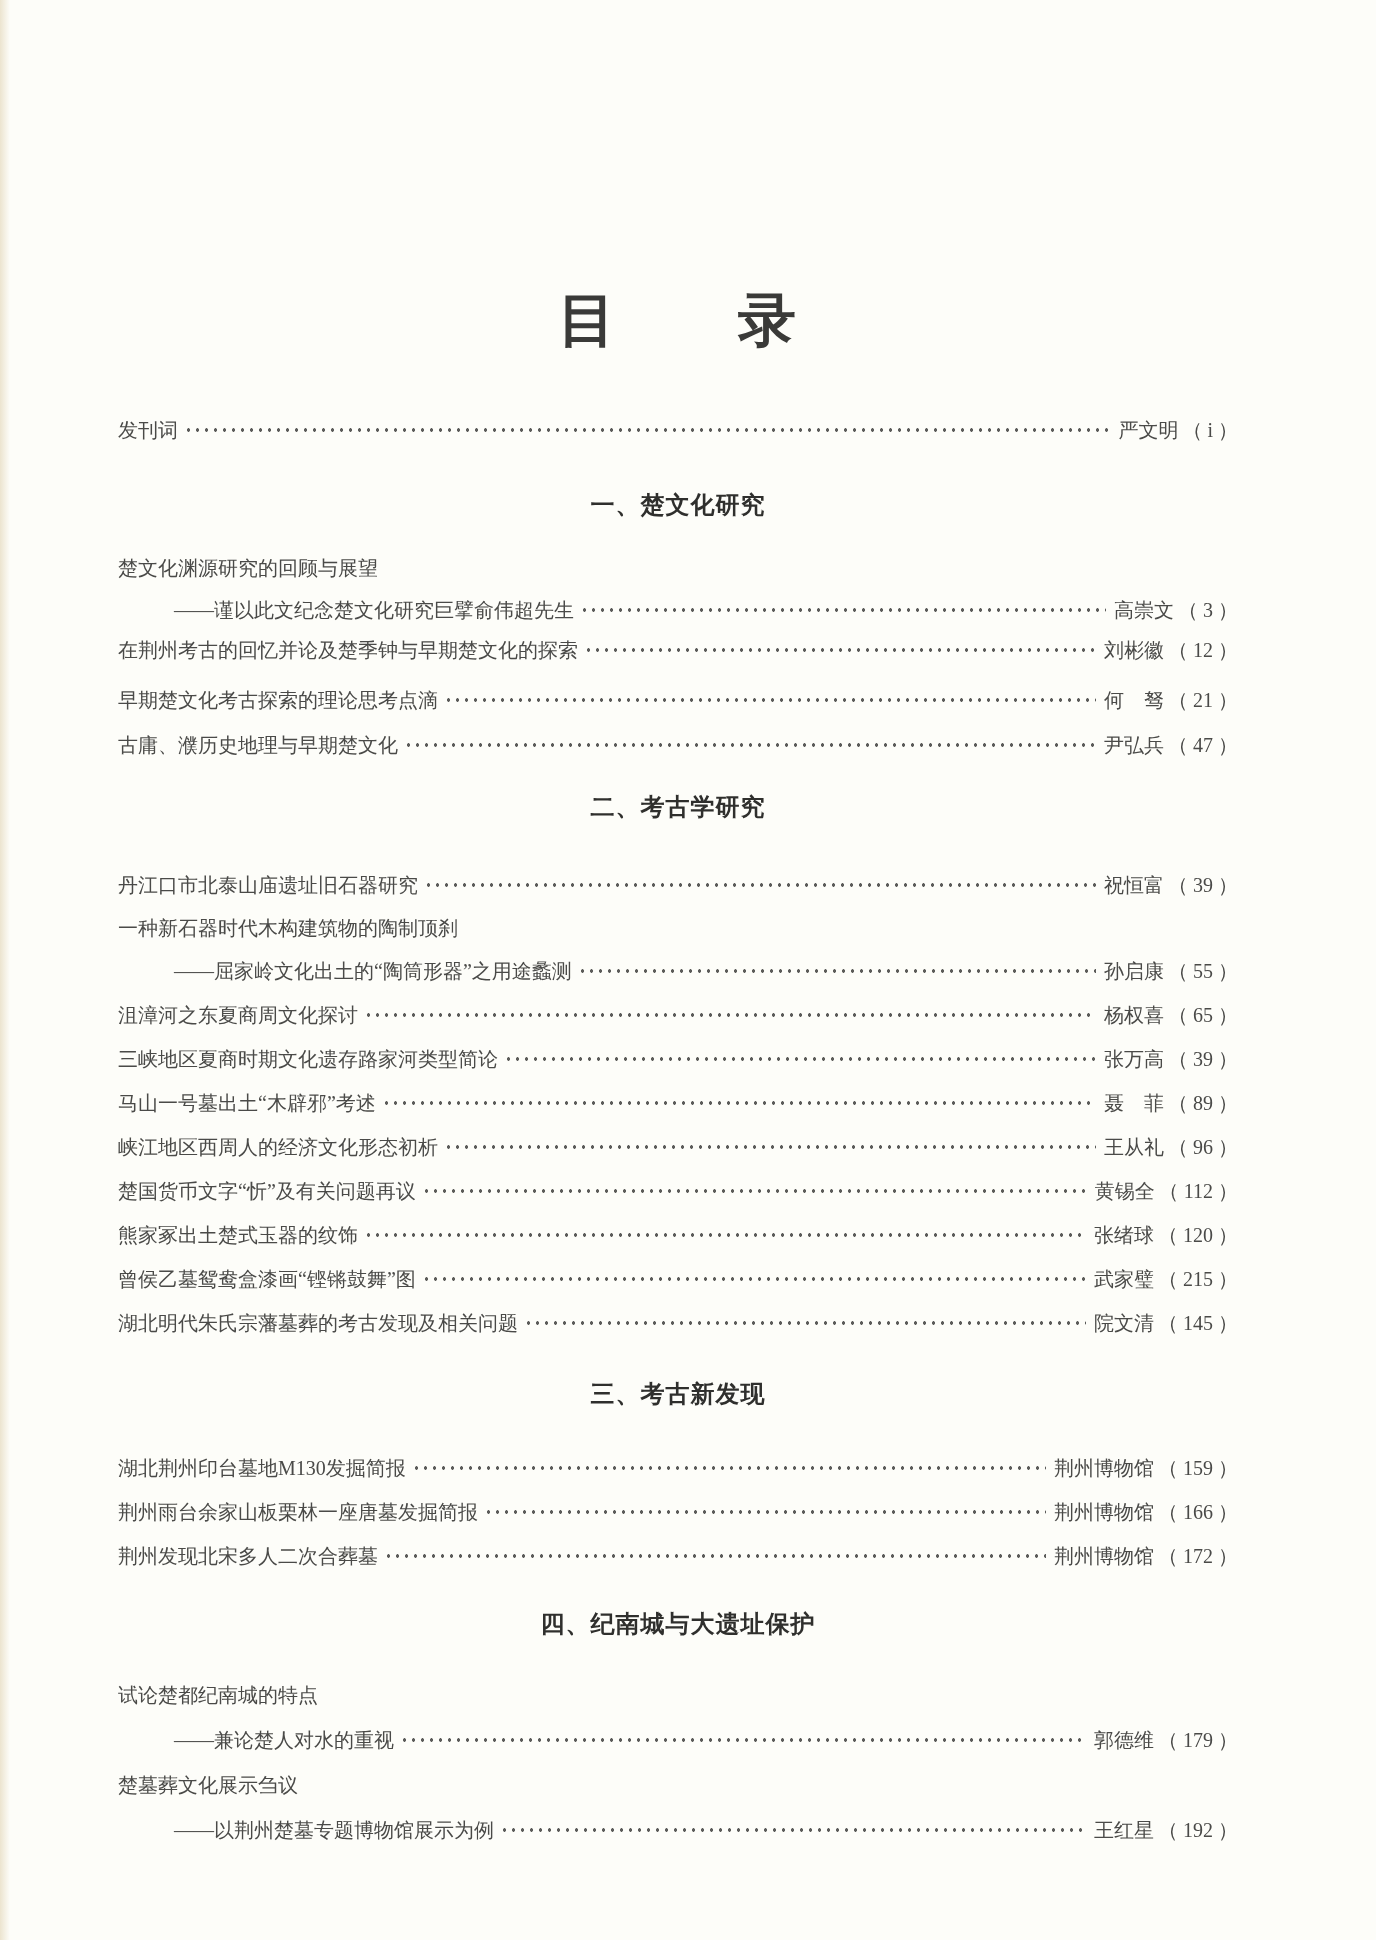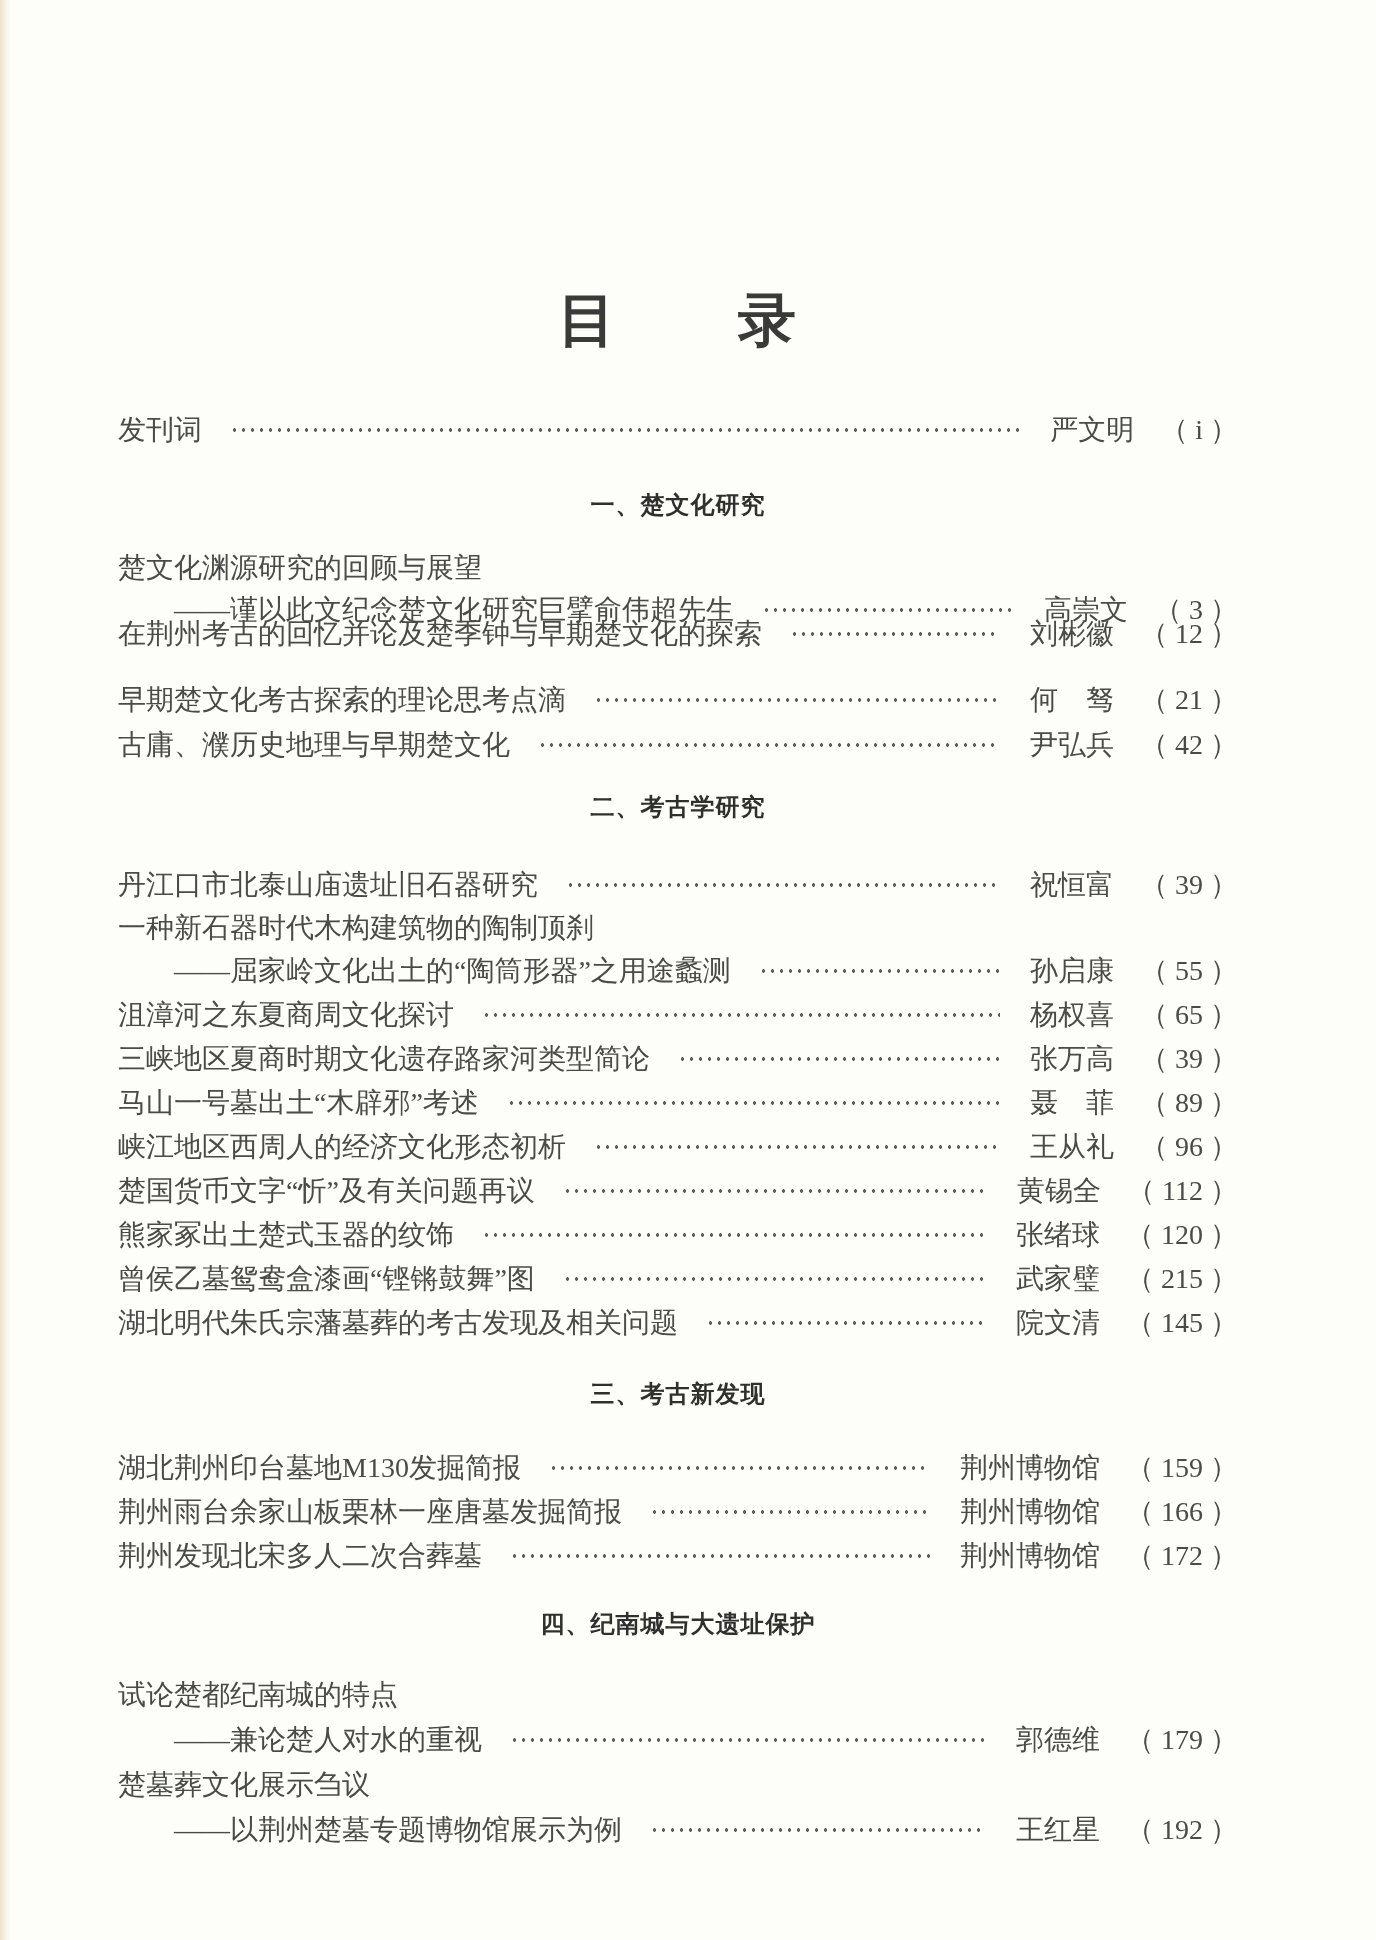--- a/index.html
+++ b/index.html
@@ -30,23 +30,22 @@
   .heading{
     position:absolute;left:0;right:0;height:44px;
     text-align:center;
     font-family:"Liberation Sans","DejaVu Sans",sans-serif;
     font-weight:bold;font-size:24px;color:#2f2f2d;
     letter-spacing:1px;
   }
   .row{
     position:absolute;left:0;right:0;height:44px;
     display:flex;align-items:baseline;
-    font-size:28px;line-height:44px;color:#4a4a48;
+    font-size:20px;line-height:44px;color:#4a4a48;
     white-space:nowrap;
-    gap:22px;
   }
   .row.indent{padding-left:56px;justify-content:flex-end;}
   .t{flex:none;}
   .dots{
     flex:1 1 auto;height:44px;margin:0 8px 0 6px;min-width:20px;
     background-image:radial-gradient(circle,#5c5c5a 1.6px,rgba(0,0,0,0) 1.9px);
     background-size:9px 44px;
     background-repeat:repeat-x;
     background-position:left center;
     align-self:stretch;
@@ -75,39 +74,39 @@
   <div class="row" style="top:546px">
     <span class="t">楚文化渊源研究的回顾与展望</span>
   </div>
   <div class="row indent" style="top:588px">
     <span class="t">——谨以此文纪念楚文化研究巨擘俞伟超先生</span>
     <span class="dots"></span>
     <span class="author">高崇文</span>
     <span class="pg">（ 3 ）</span>
   </div>
 
-  <div class="row" style="top:612px">
+  <div class="row" style="top:628px">
     <span class="t">在荆州考古的回忆并论及楚季钟与早期楚文化的探索</span>
     <span class="dots"></span>
     <span class="author">刘彬徽</span>
     <span class="pg">（ 12 ）</span>
   </div>
 
   <div class="row" style="top:678px">
     <span class="t">早期楚文化考古探索的理论思考点滴</span>
     <span class="dots"></span>
     <span class="author">何　驽</span>
     <span class="pg">（ 21 ）</span>
   </div>
 
   <div class="row" style="top:723px">
     <span class="t">古庸、濮历史地理与早期楚文化</span>
     <span class="dots"></span>
     <span class="author">尹弘兵</span>
-    <span class="pg">（ 42 ）</span>
+    <span class="pg">（ 47 ）</span>
   </div>
 
   <div class="heading" style="top:791px">二、考古学研究</div>
 
   <div class="row" style="top:863px">
     <span class="t">丹江口市北泰山庙遗址旧石器研究</span>
     <span class="dots"></span>
     <span class="author">祝恒富</span>
     <span class="pg">（ 39 ）</span>
   </div>

